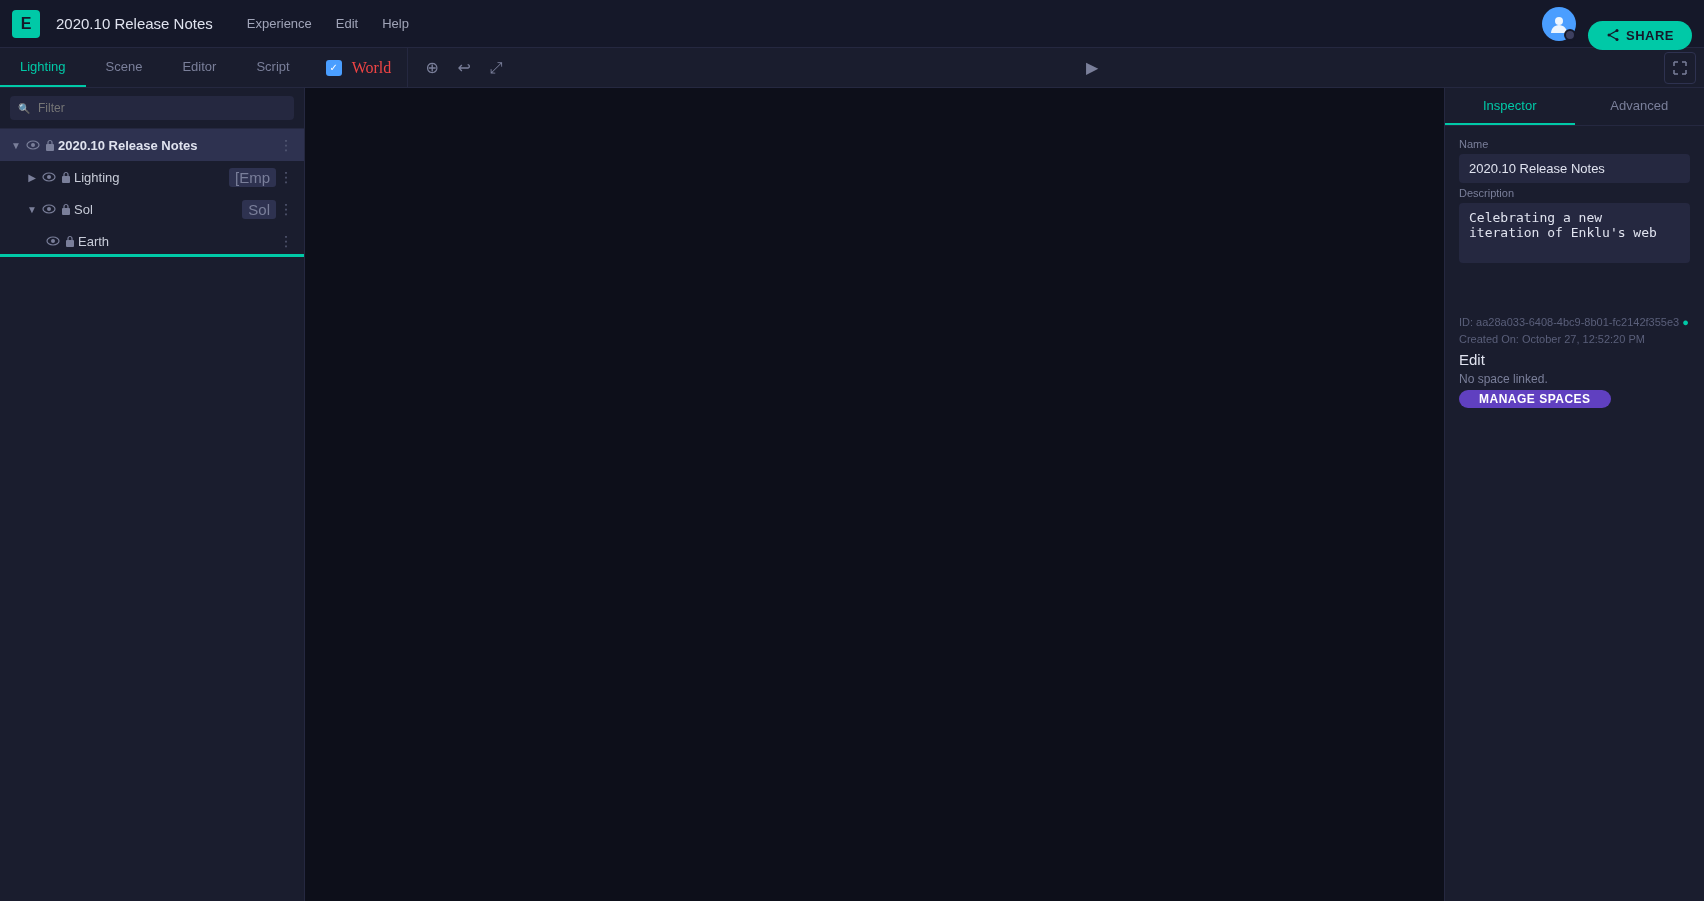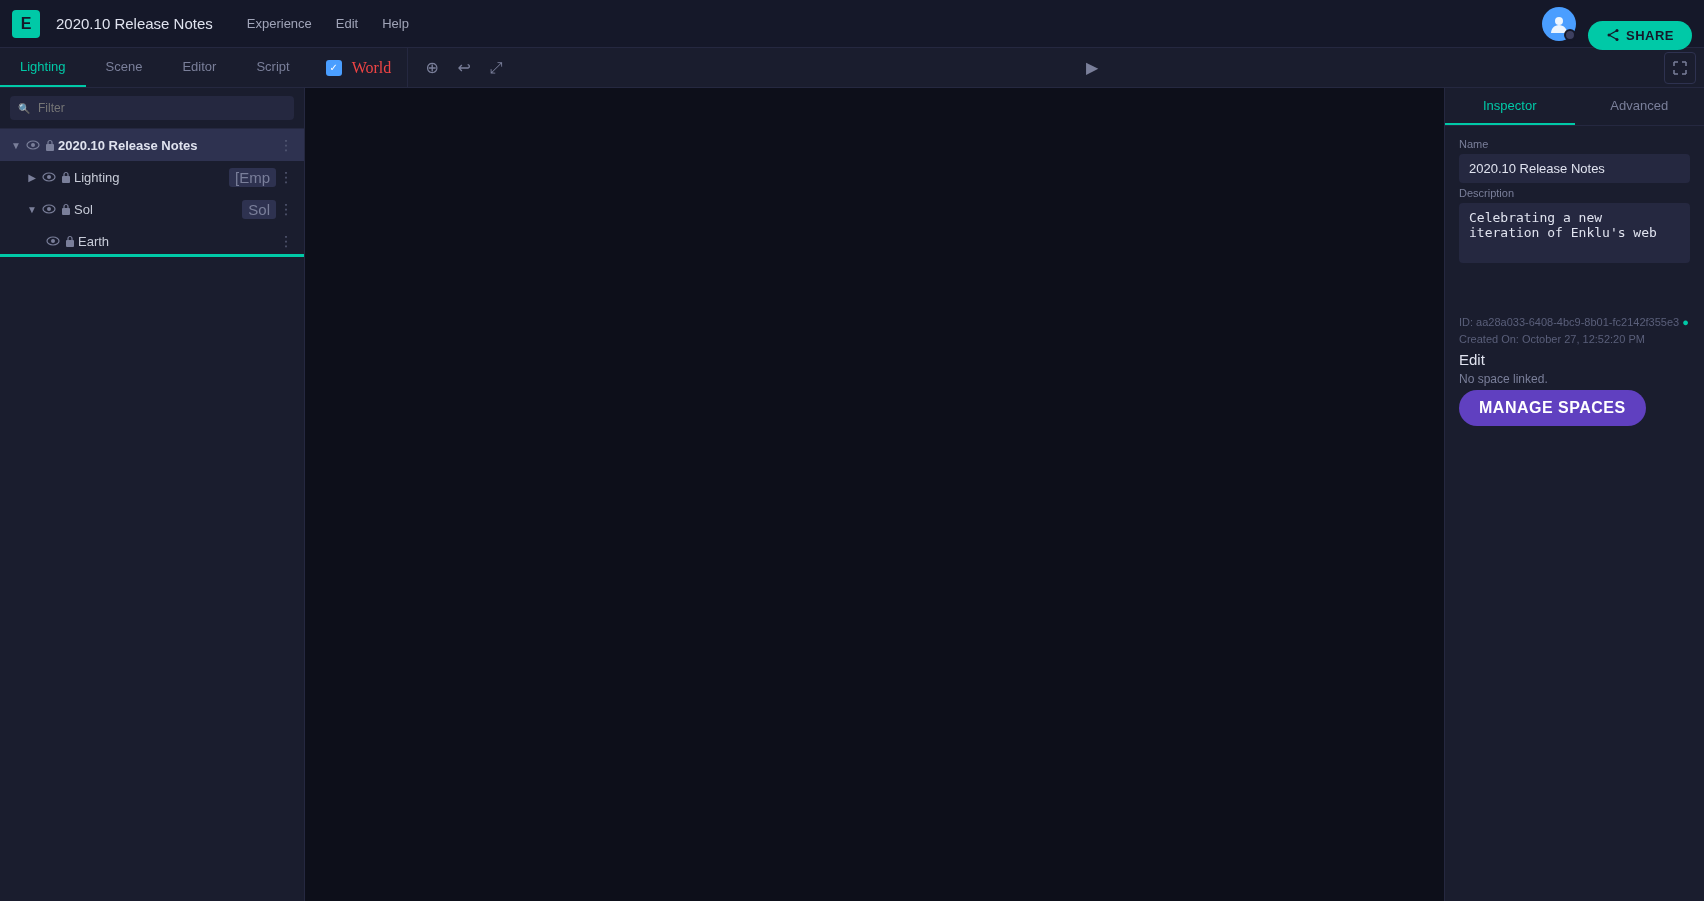--- a/index.html
+++ b/index.html
@@ -370,22 +370,22 @@
     }
     .space-sub {
       font-size: 12px;
       color: #7a7f9a;
     }
     .manage-btn {
       background: #6040c0;
       color: white;
       border: none;
       border-radius: 20px;
-      padding: 9px 20px;
-      font-size: 16px;
+      padding: 2px 20px;
+      font-size: 12px;
       font-weight: 700;
       cursor: pointer;
       letter-spacing: 0.5px;
       text-transform: uppercase;
       align-self: flex-start;
     }
   </style>
 </head>
 <body>
 

